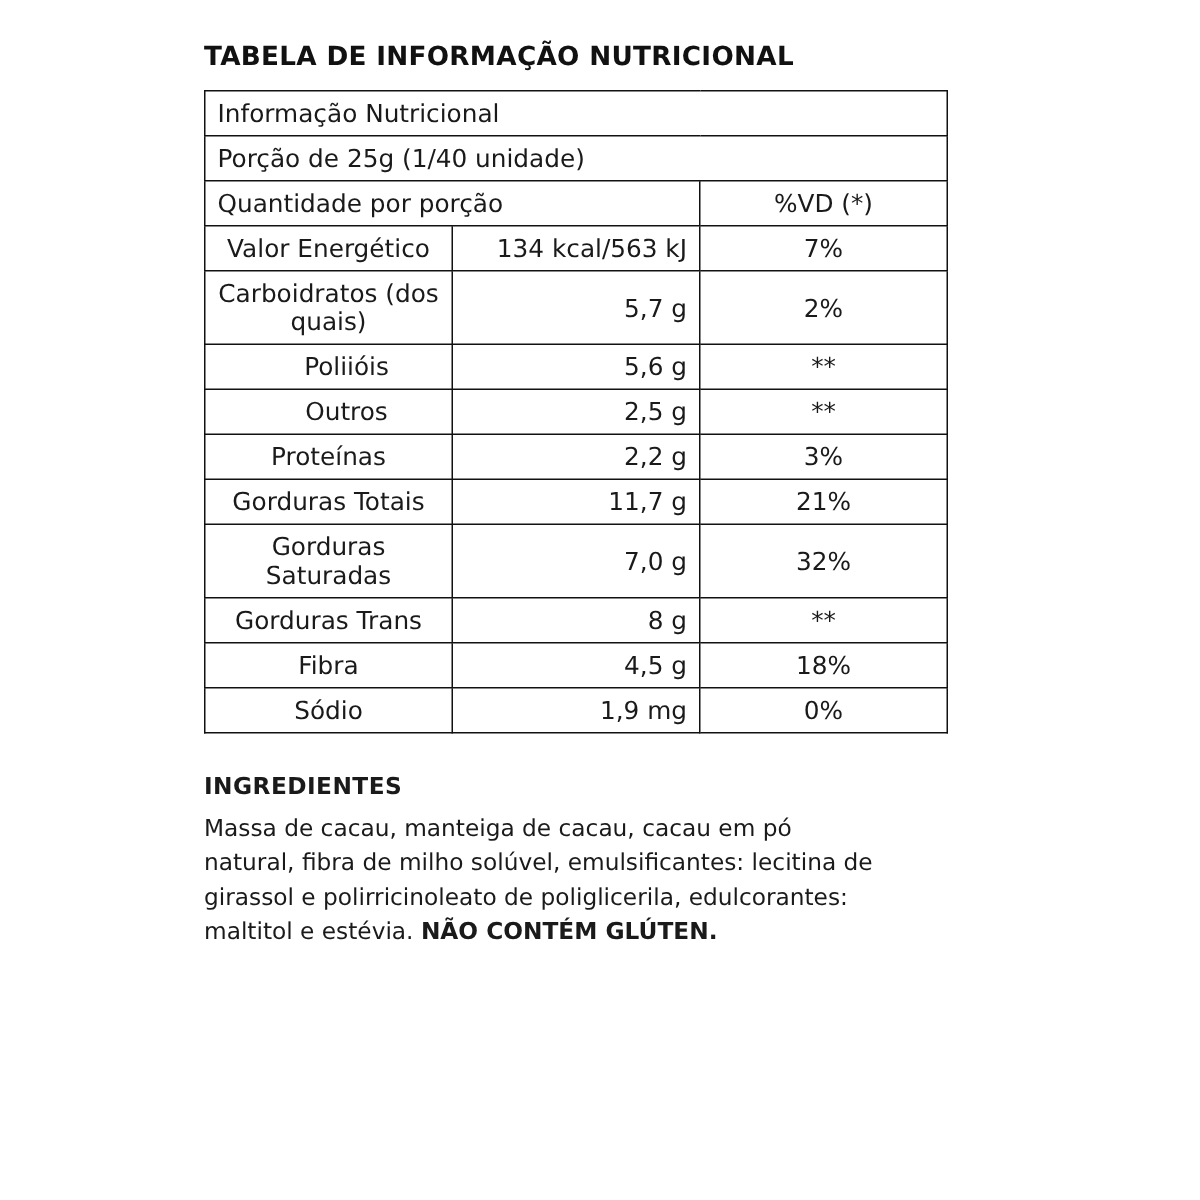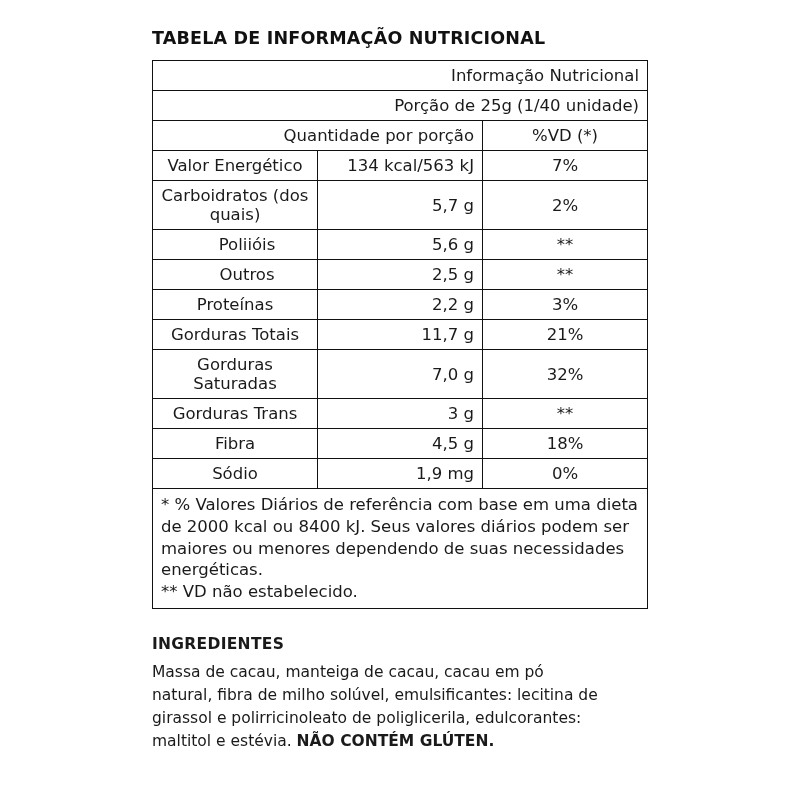--- a/index.html
+++ b/index.html
@@ -10,21 +10,21 @@
   body {
     width: 800px;
     height: 800px;
     font-family: "DejaVu Sans", sans-serif;
     color: #1a1a1a;
     position: relative;
     overflow: hidden;
   }
   .page {
     position: absolute;
-    left: 152px;
+    left: 136px;
     top: 28px;
     width: 500px;
   }
   .doc-title {
     font-size: 17.5px;
     font-weight: bold;
     letter-spacing: 0.2px;
     margin: 0 0 12px 0;
     color: #111;
     white-space: nowrap;
@@ -37,21 +37,21 @@
   table.nutri td {
     border: 1.5px solid #111;
     font-size: 16.5px;
     padding: 5px 8px;
     vertical-align: middle;
   }
   .c-name  { width: 248px; text-align: center; padding-left: 10px; }
   .c-qty   { width: 152px; text-align: right; }
   .c-vd    { width: 96px;  text-align: center; }
   .hdr-center {
-    text-align: right;
+    text-align: left;
   }
   .row-indent .c-name {
     padding-left: 32px;
     margin-top: 13px;
   }
   .footnote td {
     font-size: 15.5px;
     line-height: 1.32;
     text-align: left;
     padding: 7px 10px 9px 10px;
@@ -122,36 +122,33 @@
         <td class="c-qty">11,7 g</td>
         <td class="c-vd">21%</td>
       </tr>
       <tr>
         <td class="c-name">Gorduras Saturadas</td>
         <td class="c-qty">7,0 g</td>
         <td class="c-vd">32%</td>
       </tr>
       <tr>
         <td class="c-name">Gorduras Trans</td>
-        <td class="c-qty">3 g</td>
+        <td class="c-qty">8 g</td>
         <td class="c-vd">**</td>
       </tr>
       <tr>
         <td class="c-name">Fibra</td>
         <td class="c-qty">4,5 g</td>
         <td class="c-vd">18%</td>
       </tr>
       <tr>
         <td class="c-name">Sódio</td>
         <td class="c-qty">1,9 mg</td>
         <td class="c-vd">0%</td>
       </tr>
 
-      <tr class="footnote">
-        <td colspan="3">* % Valores Diários de referência com base em uma dieta de 2000 kcal ou 8400 kJ. Seus valores diários podem ser maiores ou menores dependendo de suas necessidades energéticas.<br>** VD não estabelecido.</td>
-      </tr>
     </tbody>
   </table>
 
   <div class="ingredients-head">INGREDIENTES</div>
   <div class="ingredients-body"><span>Massa de cacau, manteiga de cacau, cacau em pó natural, fibra de milho solúvel, emulsificantes: lecitina de girassol e polirricinoleato de poliglicerila, edulcorantes: maltitol e estévia. </span><b>NÃO CONTÉM GLÚTEN.</b></div>
 
 </div>
 
 </body></html>

